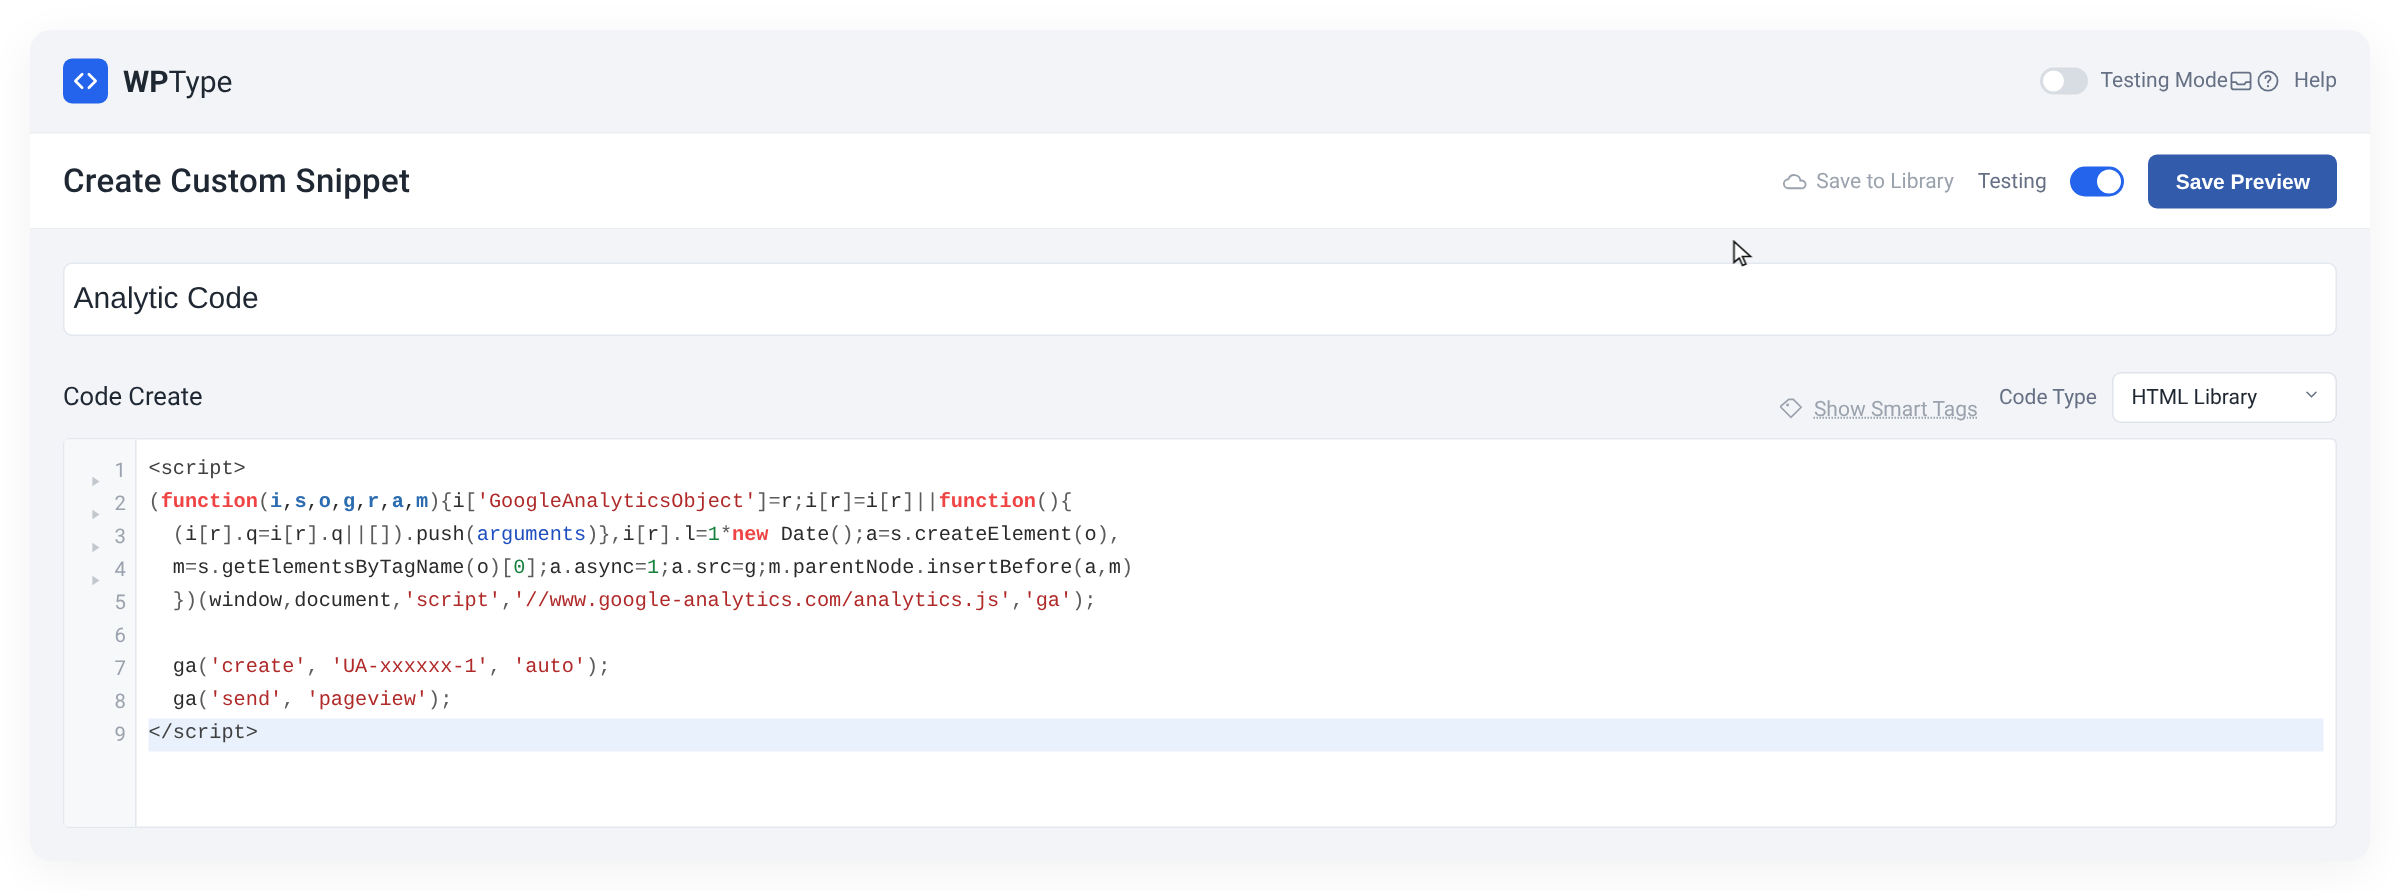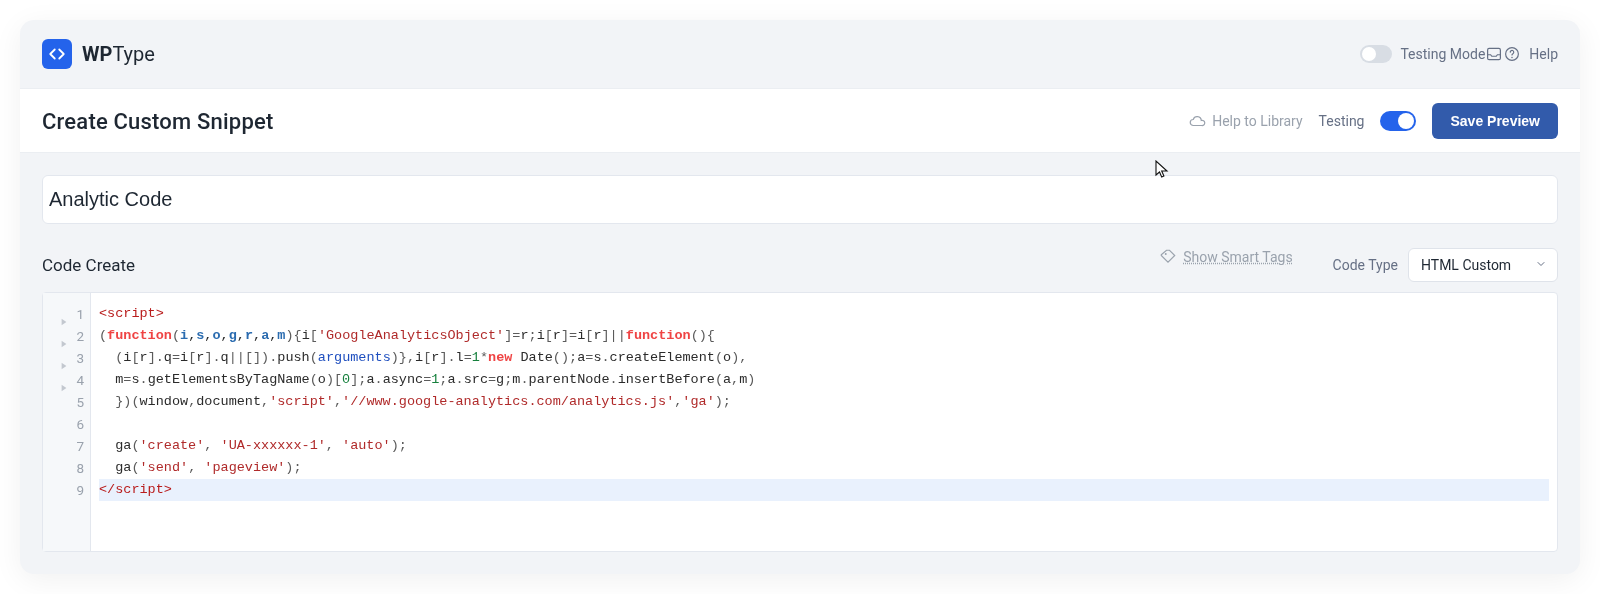--- a/index.html
+++ b/index.html
@@ -101,21 +101,21 @@
     font-size: 20px;
     color: #1e2732;
     outline:none;
   }
   .preview-header {
     display:flex; align-items:center; justify-content:space-between;
     margin-top: 24px; margin-bottom: 10px;
   }
   .section-title { font-size:17px; color:#1e2732; }
   .preview-tools {
-    display:flex; align-items:flex-start; gap:40px; font-size:14px; color:#667085;
+    display:flex; align-items:flex-end; gap:14px; font-size:14px; color:#667085;
   }
   .smart-tags { display:flex; align-items:center; gap:6px; color:#9aa2ad;}
   .smart-tags .label { text-decoration: underline dotted; }
   .code-type-wrap { display:flex; align-items:center; gap:10px;}
   .select {
     border:1px solid #dfe3ea; border-radius:6px; background:#fff; padding:8px 38px 8px 12px;
     font-size:14px; color:#1e2732; cursor:pointer; position:relative; min-width:150px;
   }
   .select .caret { position:absolute; right:10px; top:50%; transform:translateY(-50%);}
   
@@ -140,21 +140,21 @@
   .fold { width:8px; height:8px; opacity:.55;}
   .fold svg{width:100%;height:100%;}
   .code {
     flex:1;
     padding:10px 8px;
     font-family: ui-monospace, Menlo, Consolas, "Courier New", monospace;
     color:#2b2b2b;
     white-space: pre;
   }
   .code .row.cursor-line { background:#e9f1fd; }
-  .tok-tag { color:#b91c1c; }
+  .tok-tag { color:#404040; }
   .tok-punc { color:#5b5b5b; }
   .tok-kwblue { color:#ef4444; font-weight:600;}
   .tok-id { color:#2b2b2b; }
   .tok-str { color:#b02a2a; }
   .tok-nstr { color:#1f4fbf;}
   .tok-par { color:#2b6cb0; font-weight:600;}
   .tok-num { color:#16803d; }
 </style>
 </head>
 <body>
@@ -196,21 +196,21 @@
 
   <div class="titlebar">
     <div class="page-title">Create Custom Snippet</div>
     <div class="title-actions">
       <div class="save-lib">
         <span class="icon-plain">
           <svg viewBox="0 0 24 24" fill="none">
               <path d="M7 18a4 4 0 110-8 5.5 5.5 0 0110.7 1.3A3.5 3.5 0 1118 18H7z" stroke="#9aa2ad" stroke-width="1.6"></path>
             </svg>
         </span>
-        <span>Help to Library</span>
+        <span>Save to Library</span>
       </div>
       <span style="color:#667085;">Testing</span>
       <span class="switch"></span>
       <button class="btn-primary">Save Preview</button>
     </div>
   </div>
 
   <div class="workspace" style="position:relative;">
     <input class="name-input" type="text" value="Analytic Code" style="">
 
@@ -222,21 +222,21 @@
             <svg viewBox="0 0 24 24" fill="none">
                 <path d="M3 9l7-6h4l7 7-9 9-9-9v-1z" stroke="#9aa2ad" stroke-width="1.5"></path>
                 <circle cx="9" cy="8" r="1.3" fill="#9aa2ad"></circle>
               </svg>
           </span>
           <span class="label">Show Smart Tags</span>
         </div>
         <div class="code-type-wrap">
           <span>Code Type</span>
           <div class="select">
-            <span>HTML Custom</span>
+            <span>HTML Library</span>
             <span class="caret">
               <svg width="12" height="12" viewBox="0 0 24 24">
                   <path d="M6 9l6 6 6-6" stroke="#667085" stroke-width="2" fill="none" stroke-linecap="round"></path>
                 </svg>
             </span>
           </div>
         </div>
       </div>
     </div>
 

